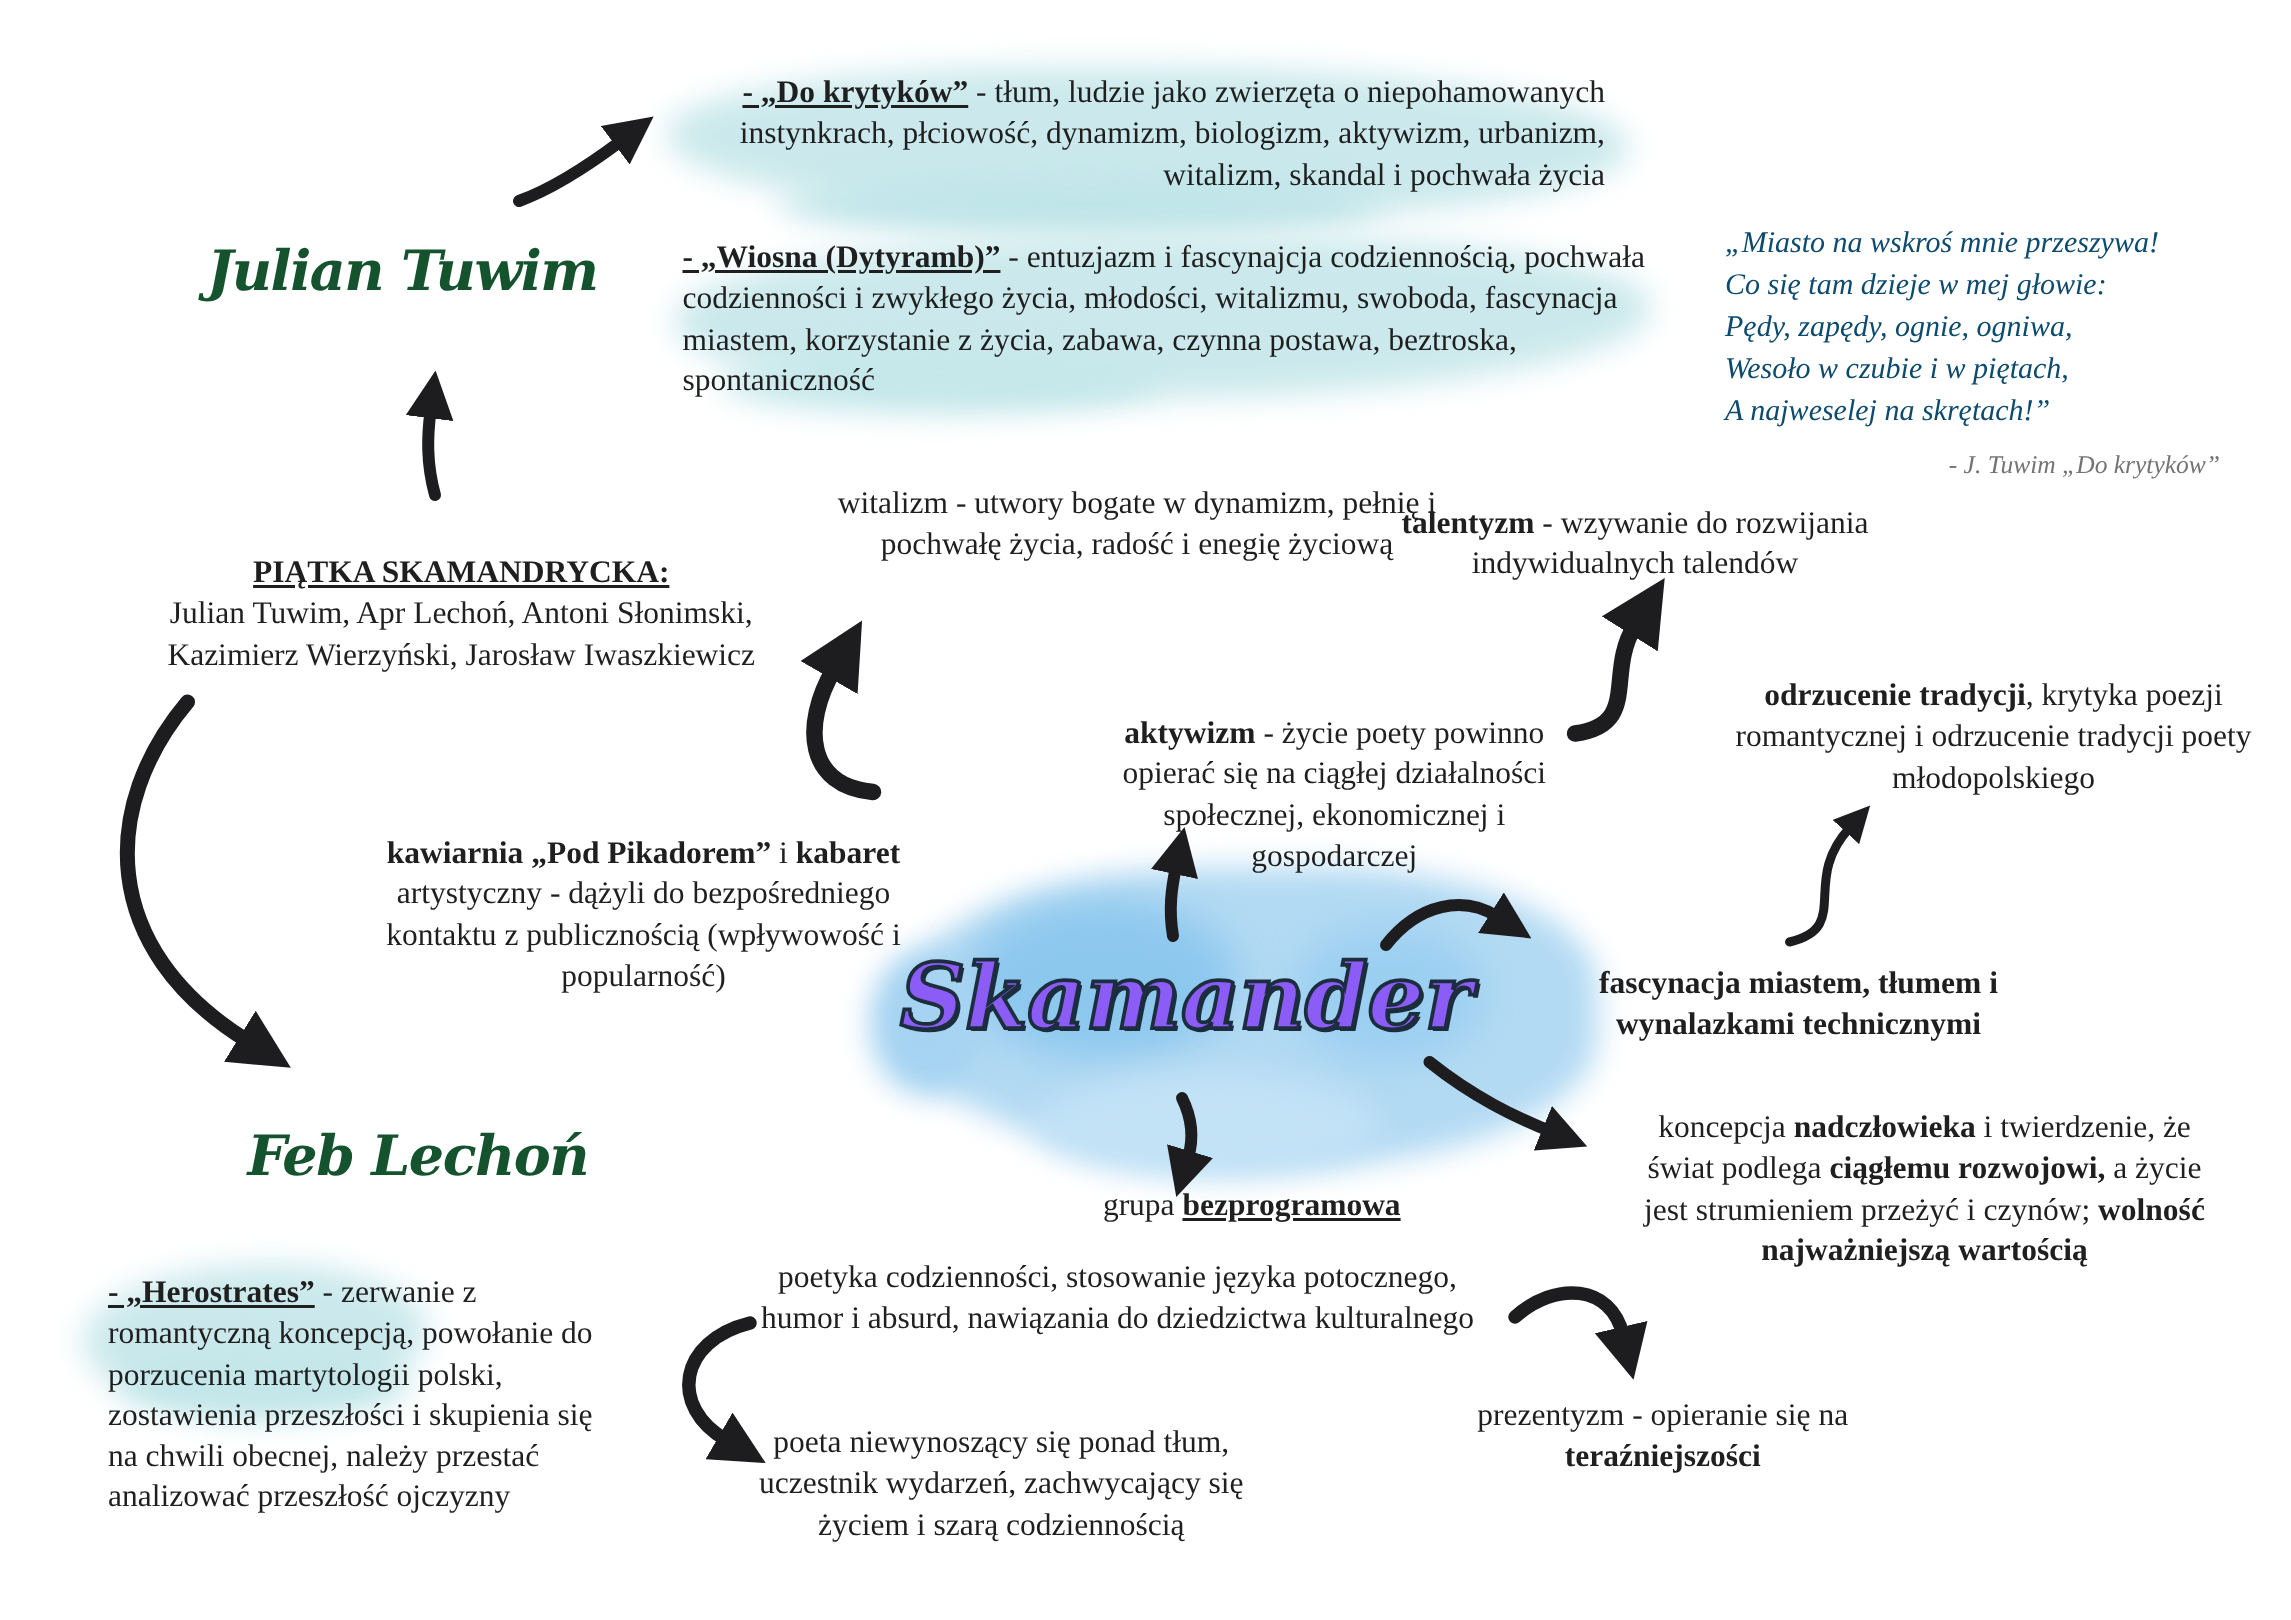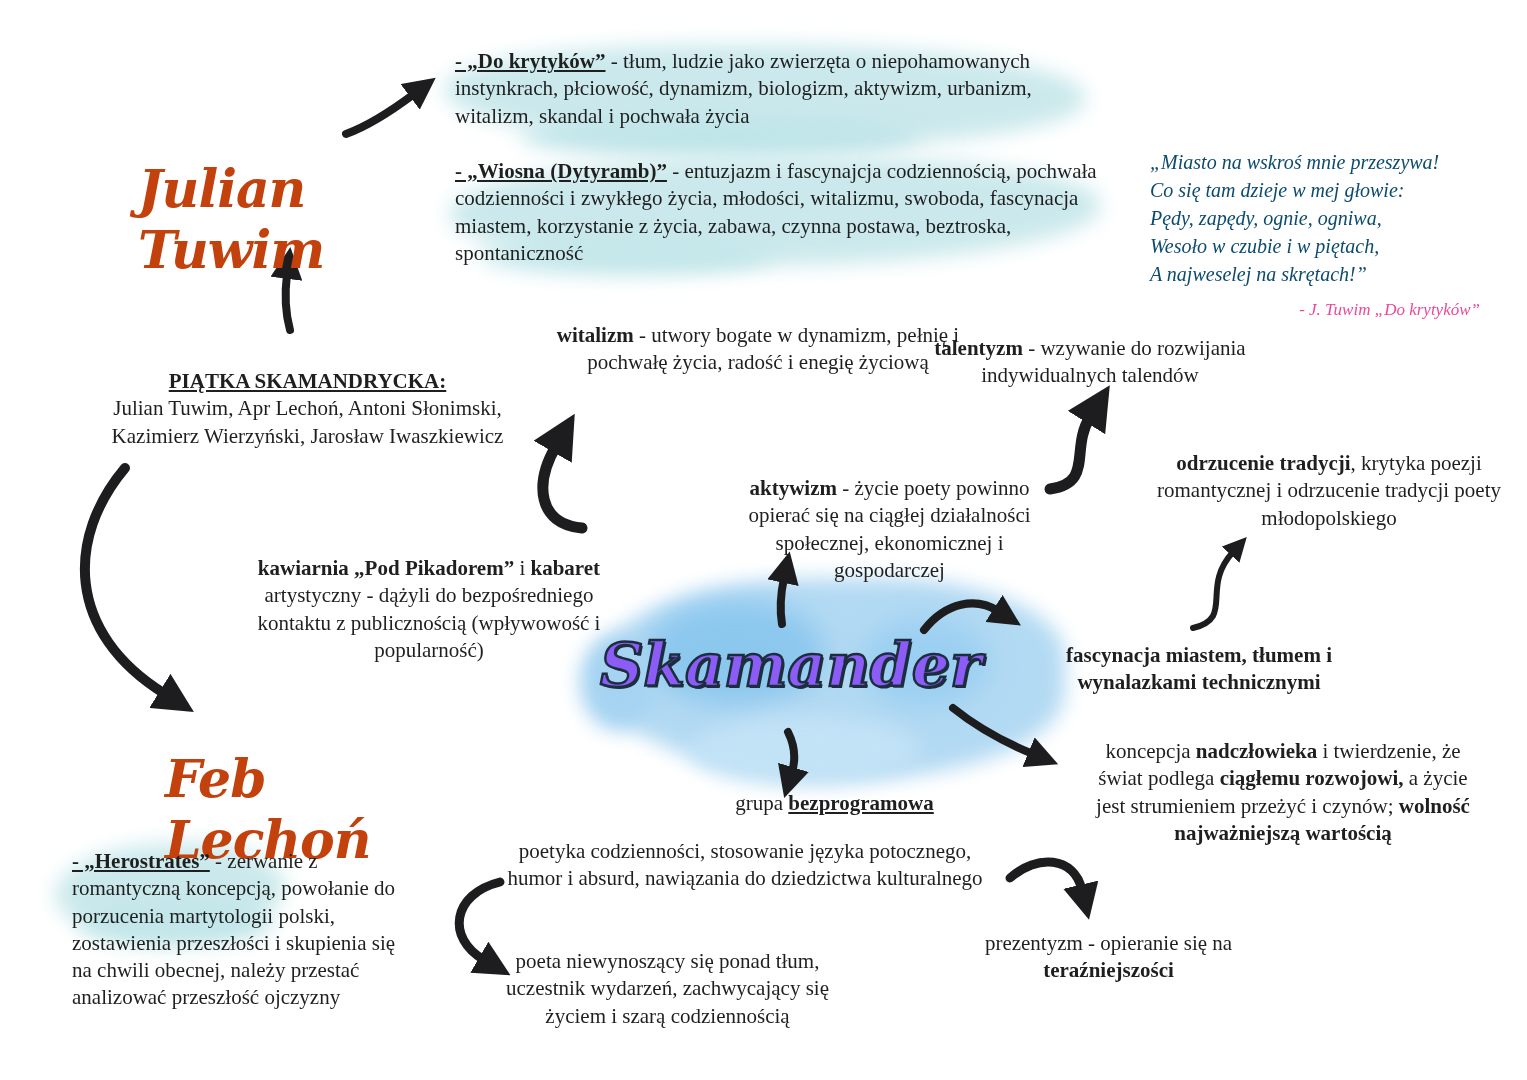--- a/index.html
+++ b/index.html
@@ -7,27 +7,27 @@
           font-family:"Liberation Serif",serif;color:#1f1f1f;}
   
   .blob{position:absolute;filter:blur(10px);z-index:0;}
   
   svg.arrow{position:absolute;z-index:1;overflow:visible;}
   svg.arrow path.shaft{fill:none;stroke:#1d1d1f;stroke-linecap:round;}
   
   .note{position:absolute;z-index:2;font-size:21px;line-height:1.3;}
   .center{text-align:center;}
   .script-heading{position:absolute;z-index:2;font-family:"DejaVu Serif",serif;
-    font-style:italic;font-weight:700;font-size:52px;color:#c2410c;letter-spacing:-1px;}
+    font-style:italic;font-weight:700;font-size:37px;color:#14532d;letter-spacing:-1px;}
   .skamander{position:absolute;z-index:2;font-family:"DejaVu Serif",serif;
     font-style:italic;font-weight:700;font-size:60px;letter-spacing:0px;
     color:#8b5cf6;-webkit-text-stroke:2.5px #1c2e3e;
     text-shadow:2px 2px 0 #1c2e3e;text-align:center;}
   .quote{position:absolute;z-index:2;font-style:italic;color:#0c4a6e;font-size:20px;line-height:1.4;}
-  .quote-attr{position:absolute;z-index:2;font-style:italic;color:#ec4899;font-size:17px;text-align:right;}
+  .quote-attr{position:absolute;z-index:2;font-style:italic;color:#737373;font-size:17px;text-align:right;}
 </style>
 </head>
 <body>
 
 <div id="canvas">
 
   <div class="blob" style="left:445px;top:45px;width:640px;height:102px;background:#cbe9ec;border-radius:45% 55% 50% 60%;"></div>
   <div class="blob" style="left:520px;top:115px;width:400px;height:42px;background:#c0e5e9;border-radius:50%;"></div>
   <div class="blob" style="left:450px;top:158px;width:650px;height:108px;background:#cbe9ec;border-radius:55% 45% 60% 50%;"></div>
   <div class="blob" style="left:480px;top:235px;width:290px;height:40px;background:#c4e7ea;border-radius:50%;"></div>
@@ -96,39 +96,39 @@
   <svg class="arrow" style="left:1002px;top:850px" width="95" height="62" viewBox="0 0 95 62">
     <path class="shaft" stroke-width="9" d="M8,28 C35,4 72,6 80,40" marker-end="url(#ah)"></path>
   </svg>
 
   <div class="script-heading" style="left:138px;top:158px;width:300px;">Julian Tuwim</div>
 
   <div class="script-heading" style="left:165px;top:748px;width:280px;">Feb Lechoń</div>
 
   <div class="skamander" style="left:600px;top:630px;width:345px;">Skamander</div>
 
-  <div class="note" style="left:455px;top:48px;width:615px;"><span style="font-weight: 700; text-decoration: underline;">- „Do krytyków”</span><span> - tłum, ludzie jako zwierzęta o niepohamowanych instynkrach, płciowość, dynamizm, biologizm, aktywizm, urbanizm, witalizm, skandal i pochwała życia</span></div>
+  <div class="note" style="left:455px;top:48px;width:615px;text-align:right;"><span style="font-weight: 700; text-decoration: underline;">- „Do krytyków”</span><span> - tłum, ludzie jako zwierzęta o niepohamowanych instynkrach, płciowość, dynamizm, biologizm, aktywizm, urbanizm, witalizm, skandal i pochwała życia</span></div>
 
   <div class="note" style="left:455px;top:158px;width:665px;"><span style="font-weight: 700; text-decoration: underline; margin-top: 28px;">- „Wiosna (Dytyramb)”</span><span> - entuzjazm i fascynajcja codziennością, pochwała codzienności i zwykłego życia, młodości, witalizmu, swoboda, fascynacja miastem, korzystanie z życia, zabawa, czynna postawa, beztroska, spontaniczność</span></div>
 
   <div class="quote" style="left:1150px;top:148px;width:335px;">
     <div>„Miasto na wskroś mnie przeszywa!</div>
     <div>Co się tam dzieje w mej głowie:</div>
     <div>Pędy, zapędy, ognie, ogniwa,</div>
     <div>Wesoło w czubie i w piętach,</div>
     <div>A najweselej na skrętach!”</div>
   </div>
   <div class="quote-attr" style="left:1150px;top:300px;width:330px;">- J. Tuwim „Do krytyków”</div>
 
   <div class="note center" style="left:95px;top:368px;width:425px;">
     <div><span style="font-weight: 700; text-decoration: underline;">PIĄTKA SKAMANDRYCKA:</span></div>
     <div><span>Julian Tuwim, Apr Lechoń, Antoni Słonimski, Kazimierz Wierzyński, Jarosław Iwaszkiewicz</span></div>
   </div>
 
-  <div class="note center" style="left:548px;top:322px;width:420px;"><span style="font-weight: 700;">witalizm</span><span> - utwory bogate w dynamizm, pełnię i pochwałę życia, radość i enegię życiową</span></div>
+  <div class="note center" style="left:548px;top:322px;width:420px;"><span style="font-weight: 400;">witalizm</span><span> - utwory bogate w dynamizm, pełnię i pochwałę życia, radość i enegię życiową</span></div>
 
   <div class="note center" style="left:905px;top:335px;width:370px;"><span style="font-weight: 700;">talentyzm</span><span> - wzywanie do rozwijania indywidualnych talendów</span></div>
 
   <div class="note center" style="left:722px;top:475px;width:335px;"><span style="font-weight: 700; font-family: Liberation Serif, serif;">aktywizm</span><span> - życie poety powinno opierać się na ciągłej działalności społecznej, ekonomicznej i gospodarczej</span></div>
 
   <div class="note center" style="left:1155px;top:450px;width:348px;"><span style="font-weight: 700;">odrzucenie tradycji</span><span>, krytyka poezji romantycznej i odrzucenie tradycji poety młodopolskiego</span></div>
 
   <div class="note center" style="left:235px;top:555px;width:388px;"><span style="font-weight: 700;">kawiarnia „Pod Pikadorem”</span><span> i </span><span style="font-weight: 700;">kabaret</span><span> artystyczny - dążyli do bezpośredniego kontaktu z publicznością (wpływowość i popularność)</span></div>
 
   <div class="note center" style="left:1043px;top:642px;width:312px;"><span style="font-weight: 700;">fascynacja miastem, tłumem i wynalazkami technicznymi</span></div>

